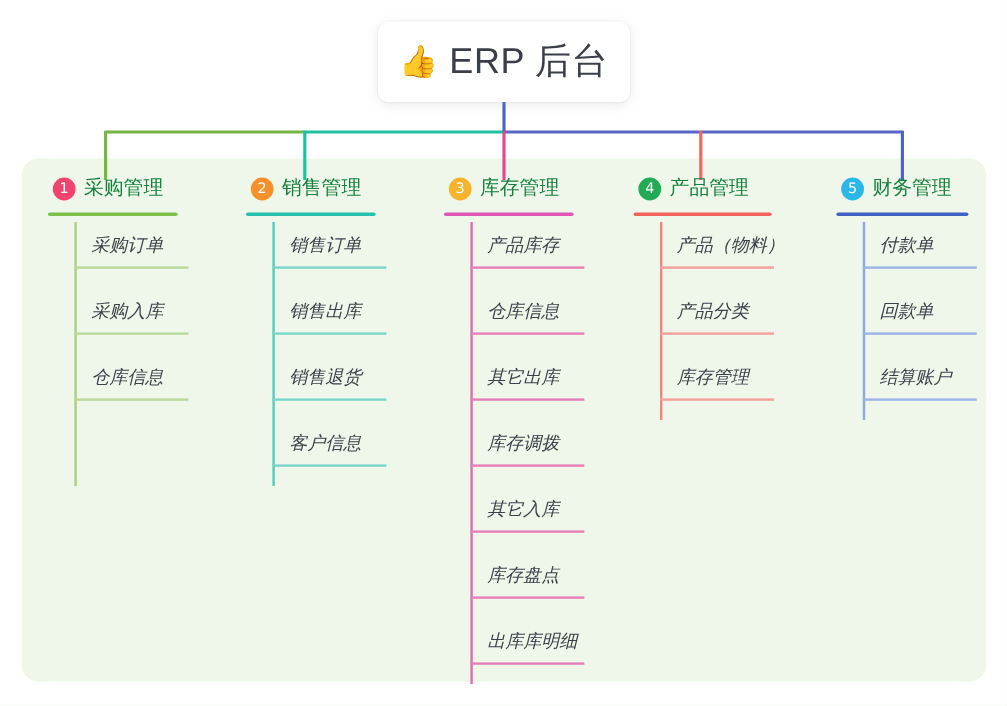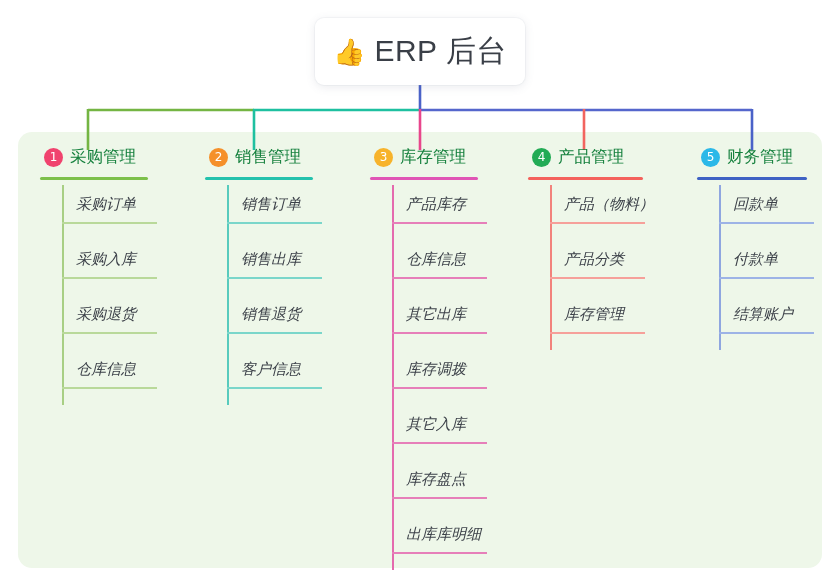--- a/index.html
+++ b/index.html
@@ -90,24 +90,20 @@
           <div class="spine" style="background: rgb(168, 207, 132); height: 220px;"></div>
           <div class="leaf">
             <span class="leaf-label">采购订单</span>
             <span class="leaf-rule" style="background: rgb(185, 217, 154);"></span>
           </div>
           <div class="leaf">
             <span class="leaf-label">采购入库</span>
             <span class="leaf-rule" style="background: rgb(185, 217, 154);"></span>
           </div>
           <div class="leaf">
-            <span class="leaf-label">采购退货</span>
-            <span class="leaf-rule" style="background: rgb(185, 217, 154);"></span>
-          </div>
-          <div class="leaf">
             <span class="leaf-label">仓库信息</span>
             <span class="leaf-rule" style="background: rgb(185, 217, 154);"></span>
           </div>
         </div>
       </div>
       <div class="column" style="left: 205px;">
         <div class="col-head">
           <span class="badge" style="background: rgb(245, 144, 42);">2</span>
           <span class="col-title">销售管理</span>
           <span class="head-rule" style="background: rgb(36, 194, 173); width: 108px;"></span>
@@ -194,28 +190,28 @@
       </div>
       <div class="column" style="left: 697px;">
         <div class="col-head">
           <span class="badge" style="background: rgb(43, 184, 232);">5</span>
           <span class="col-title">财务管理</span>
           <span class="head-rule" style="background: rgb(63, 98, 196); width: 110px;"></span>
         </div>
         <div class="leaves">
           <div class="spine" style="background: rgb(143, 166, 224); height: 165px;"></div>
           <div class="leaf">
+            <span class="leaf-label">付款单</span>
+            <span class="leaf-rule" style="background: rgb(157, 179, 230);"></span>
+          </div>
+          <div class="leaf">
             <span class="leaf-label">回款单</span>
             <span class="leaf-rule" style="background: rgb(157, 179, 230);"></span>
           </div>
           <div class="leaf">
-            <span class="leaf-label">付款单</span>
-            <span class="leaf-rule" style="background: rgb(157, 179, 230);"></span>
-          </div>
-          <div class="leaf">
             <span class="leaf-label">结算账户</span>
             <span class="leaf-rule" style="background: rgb(157, 179, 230);"></span>
           </div>
         </div>
       </div>
     </div>
 
 </div>
 
 </body></html>

